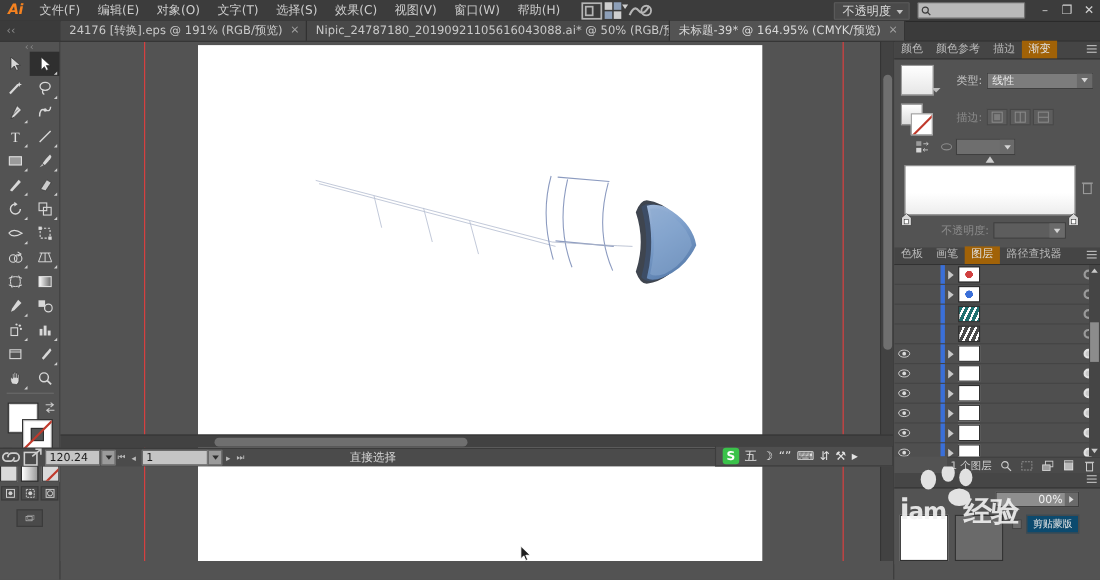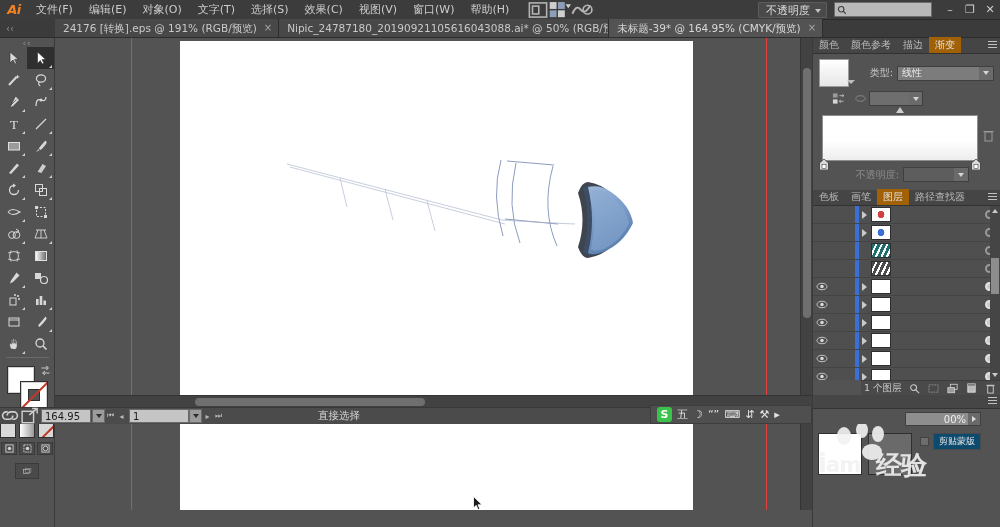--- a/index.html
+++ b/index.html
@@ -748,21 +748,21 @@
           <path d="M5 6 a2.6 2.6 0 0 1 2.6-2.6 h2 a2.6 2.6 0 0 1 0 5.2 h-1" stroke="#cfcfcf" fill="none" stroke-width="1.1"></path>
           <path d="M9 6 a2.6 2.6 0 0 1-2.6 2.6 h-2 a2.6 2.6 0 0 1 0-5.2 h1" stroke="#cfcfcf" fill="none" stroke-width="1.1"></path>
         </svg>
     </div>
     <div class="st-ico">
       <svg viewBox="0 0 14 12">
           <rect x="1.5" y="3" width="8" height="8" fill="none" stroke="#cfcfcf"></rect>
           <path d="M6.5 5.5 L12 1 M8.5 1 L12 1 L12 4.5" stroke="#cfcfcf" fill="none"></path>
         </svg>
     </div>
-    <div class="zoomfield">164.95</div>
+    <div class="zoomfield">120.24</div>
     <div class="ddarrow"></div>
     <div class="navbtn">⏮</div>
     <div class="navbtn">◂</div>
     <div class="pagefield">1</div>
     <div class="ddarrow"></div>
     <div class="navbtn">▸</div>
     <div class="navbtn">⏭</div>
     <div class="st-mode">直接选择</div>
     <div class="st-rarrow">
         <span>▸</span>
@@ -800,20 +800,49 @@
         <div class="gthumbcol">
           <div class="gthumb"></div>
         </div>
         <div class="glabel">类型:</div>
         <div class="gselect">
           <span>线性</span>
           <span class="arr"></span>
         </div>
       </div>
 
+      <div class="grow">
+        <div class="gthumbcol">
+          <div class="gswatchpair">
+            <div class="gsw-a"></div>
+            <div class="gsw-b"></div>
+          </div>
+        </div>
+        <div class="glabel dim">描边:</div>
+        <div class="btnrow">
+          <div class="gbtn">
+            <svg viewBox="0 0 12 12">
+                <rect x="1" y="1" width="10" height="10" fill="none" stroke="#8b8b8b"></rect>
+                <rect x="3" y="3" width="6" height="6" fill="#7d7d7d"></rect>
+              </svg>
+          </div>
+          <div class="gbtn">
+            <svg viewBox="0 0 12 12">
+                <rect x="1" y="1" width="10" height="10" fill="none" stroke="#8b8b8b"></rect>
+                <line x1="6" y1="1" x2="6" y2="11" stroke="#8b8b8b"></line>
+              </svg>
+          </div>
+          <div class="gbtn">
+            <svg viewBox="0 0 12 12">
+                <rect x="1" y="1" width="10" height="10" fill="none" stroke="#8b8b8b"></rect>
+                <line x1="1" y1="6" x2="11" y2="6" stroke="#8b8b8b"></line>
+              </svg>
+          </div>
+        </div>
+      </div>
 
 
       <div class="grow" style="padding-left:6px;">
         <div style="width:26px;display:flex;justify-content:center;">
           <svg viewBox="0 0 14 14" style="width:13px;height:13px;">
               <rect x="1" y="1.5" width="5" height="4.5" fill="#9a9a9a"></rect>
               <rect x="1" y="8" width="5" height="4.5" fill="#d6d6d6"></rect>
               <path d="M8 4 L12.5 4 M11 2.5 L12.8 4 L11 5.5 M12.5 10 L8 10 M9.5 8.5 L7.7 10 L9.5 11.5" stroke="#c6c6c6" fill="none" stroke-width=".9"></path>
             </svg>
         </div>

